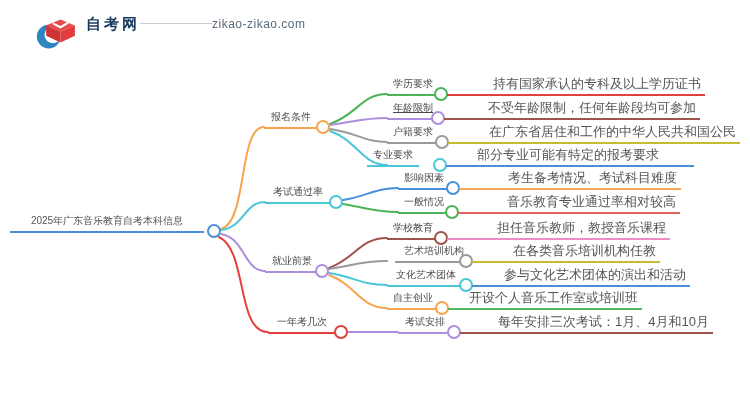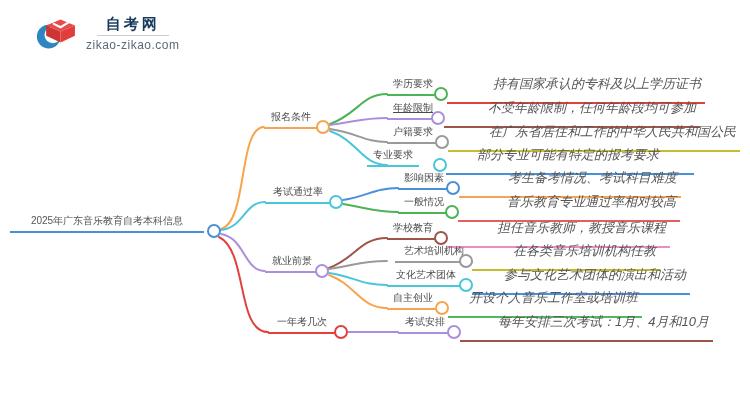--- a/index.html
+++ b/index.html
@@ -1,33 +1,33 @@
 <!DOCTYPE html>
 <html><head>
 <meta charset="utf-8">
 <style>
   html,body{margin:0;padding:0;background:#fff;}
   .canvas{
     position:relative;width:750px;height:410px;background:#ffffff;
     font-family:"Liberation Sans","DejaVu Sans",sans-serif;overflow:hidden;
   }
   .logo{position:absolute;left:36px;top:14px;display:flex;align-items:flex-start;}
-  .logo .txt{margin-left:6px;display:flex;flex-direction:column;align-items:center;}
+  .logo .txt{margin-left:6px;display:flex;flex-direction:row;align-items:center;}
   .logo .site{font-size:15px;font-weight:bold;color:#16395c;letter-spacing:3px;line-height:20px;}
   .logo .rule{width:72px;border-top:1px solid #c9ced4;margin:1px 0 2px 0;}
   .logo .url{font-size:12px;color:#5a6a78;letter-spacing:0.5px;}
   .nlabel{
     position:absolute;font-size:10px;line-height:16px;color:#4a4a4a;
     text-align:center;padding-bottom:2px;border-bottom:2px solid #999;
     white-space:nowrap;box-sizing:border-box;
   }
   .leaf{
     position:absolute;font-size:13px;line-height:16px;color:#555;
-    text-align:right;padding:0 4px 10px 0;border-bottom:2px solid #22c55e;
-    white-space:nowrap;box-sizing:border-box;font-style:italic;
+    text-align:right;padding:0 4px 2px 0;border-bottom:2px solid #22c55e;
+    white-space:nowrap;box-sizing:border-box;
   }
   .dot{
     position:absolute;width:10px;height:10px;border-radius:50%;
     background:#fff;border:2px solid #888;box-sizing:content-box;
   }
   svg.wires{position:absolute;left:0;top:0;}
 </style>
 </head>
 <body>
 

